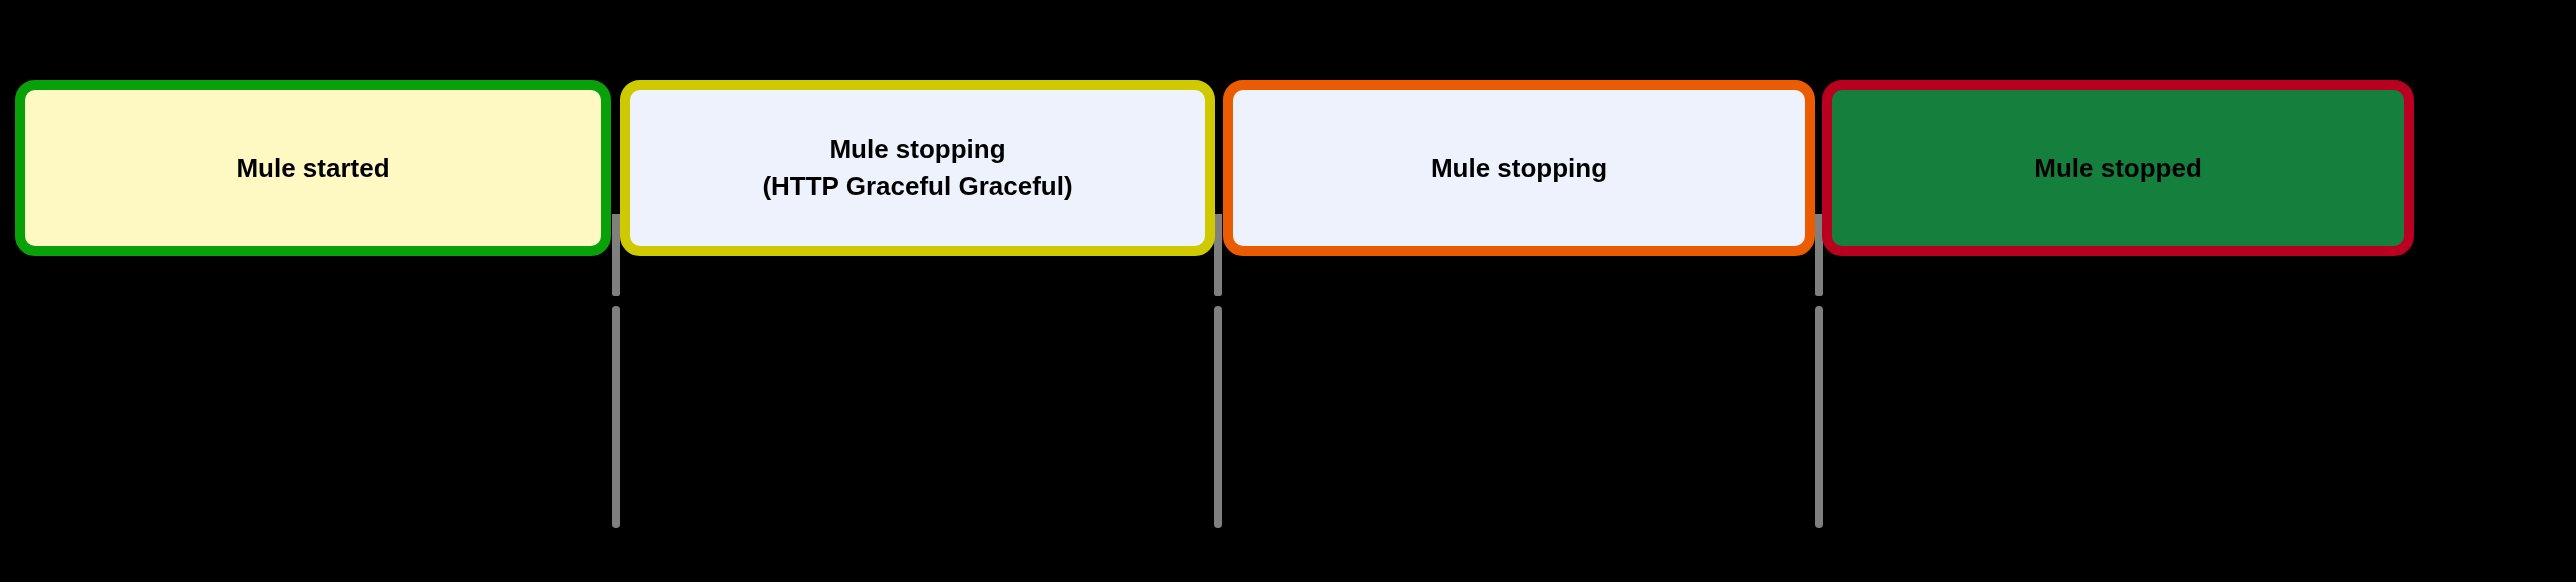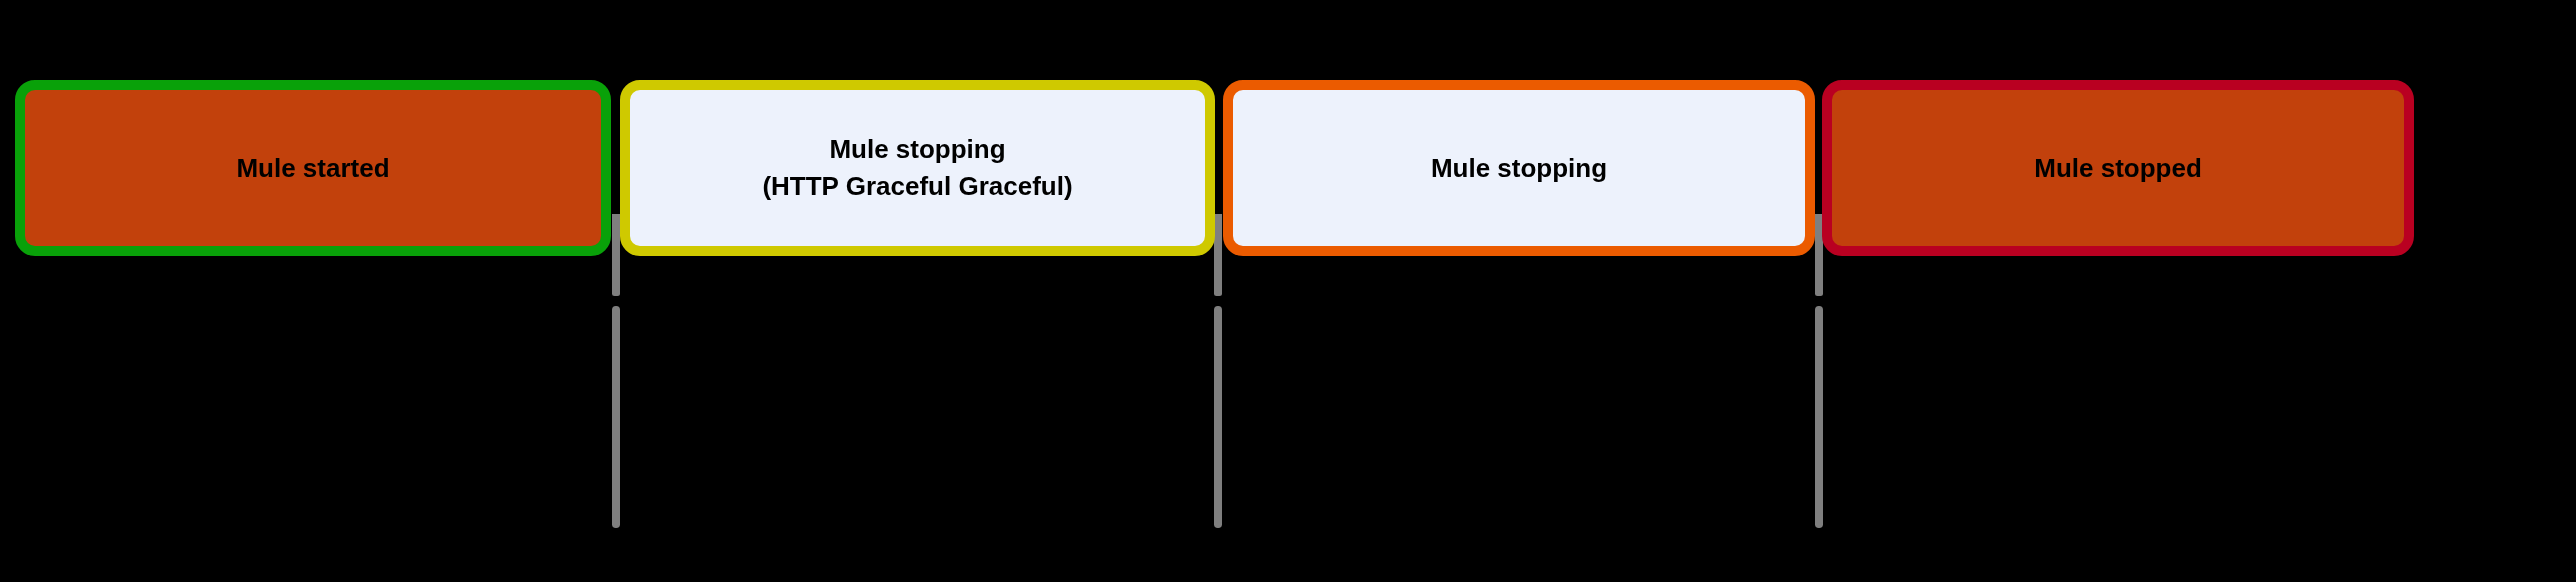--- a/index.html
+++ b/index.html
@@ -84,41 +84,41 @@
   </div>
   <div class="connector connector-2">
     <div class="seg-top" style="background-color: rgb(127, 127, 127);"></div>
     <div class="seg-bottom" style="background-color: rgb(127, 127, 127);"></div>
   </div>
   <div class="connector connector-3">
     <div class="seg-top" style="background-color: rgb(127, 127, 127);"></div>
     <div class="seg-bottom" style="background-color: rgb(127, 127, 127);"></div>
   </div>
 
-  <div class="stage-box stage-1" style="border-color: rgb(9, 161, 9); background-color: #c2410c;">
+  <div class="stage-box stage-1" style="border-color: rgb(9, 161, 9); background-color: #fef9c3;">
     <div class="label" style="color: rgb(0, 0, 0);">
       <span>Mule started</span>
 
     </div>
   </div>
 
   <div class="stage-box stage-2" style="border-color: rgb(207, 201, 0); background-color: rgb(237, 242, 252);">
     <div class="label" style="color: rgb(0, 0, 0);">
       <span>Mule stopping</span>
       <span>(HTTP Graceful Graceful)</span>
     </div>
   </div>
 
   <div class="stage-box stage-3" style="border-color: rgb(235, 91, 0); background-color: rgb(237, 242, 252);">
     <div class="label" style="color: rgb(0, 0, 0);">
       <span>Mule stopping</span>
     </div>
   </div>
 
-  <div class="stage-box stage-4" style="border-color: rgb(185, 0, 33); background-color: #c2410c;">
+  <div class="stage-box stage-4" style="border-color: rgb(185, 0, 33); background-color: #15803d;">
     <div class="label" style="color: rgb(0, 0, 0);">
       <span>Mule stopped</span>
 
     </div>
   </div>
 
 </div>
 
 
 </body></html>

